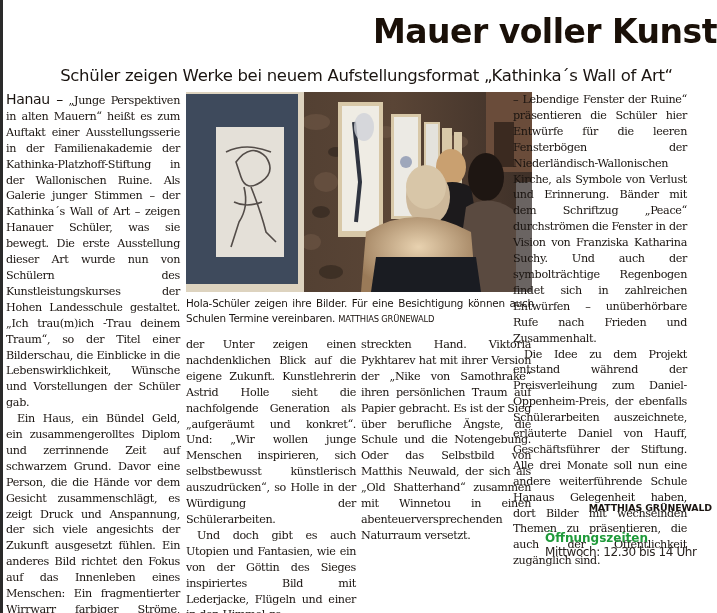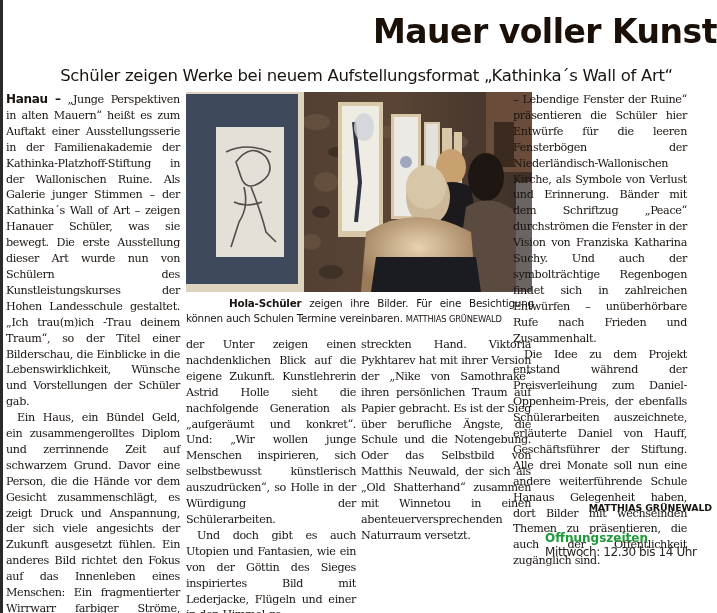--- a/index.html
+++ b/index.html
@@ -35,34 +35,34 @@
     color: #1a1410;
     letter-spacing: -0.35px;
   }
   .col p { margin: 0; text-indent: 0; }
   .col p.indent { text-indent: 11px; }
   .col1 { left: 6px; top: 92px; width: 174px; }
   .col2 { left: 186px; top: 337px; width: 170px; }
   .col3 { left: 361px; top: 337px; width: 170px; }
   .col4 { left: 513px; top: 92px; width: 174px; }
   .dateline {
-    font-family: "DejaVu Sans", sans-serif; font-weight: bold;
-    font-size: 12px;
+    font-family: "DejaVu Sans", sans-serif; font-weight: normal;
+    font-size: 14px;
   }
   .photo {
     position: absolute; left: 186px; top: 92px; width: 346px; height: 200px;
     overflow: hidden; background: #3b2e25;
   }
   .photo svg { display: block; }
   .caption {
     position: absolute; left: 186px; top: 296px; width: 348px;
     font-family: "DejaVu Sans", sans-serif; font-size: 10.4px; line-height: 14.5px;
     letter-spacing: -0.2px; color: #1a1410; text-align: justify;
   }
-  .caption .bold { font-weight: bold; margin-left: 43px; }
+  .caption .bold { font-weight: normal; }
   .caption .credit { font-size: 8.4px; letter-spacing: -0.2px; }
   .byline {
     position: absolute; left: 538px; top: 502px; width: 174px; text-align: right;
     font-family: "DejaVu Sans", sans-serif; font-weight: bold; font-size: 9.4px;
     letter-spacing: -0.1px; color: #1a1410;
   }
   .hours {
     position: absolute; left: 545px; top: 531px; width: 170px;
     font-family: "DejaVu Sans", sans-serif;
   }

